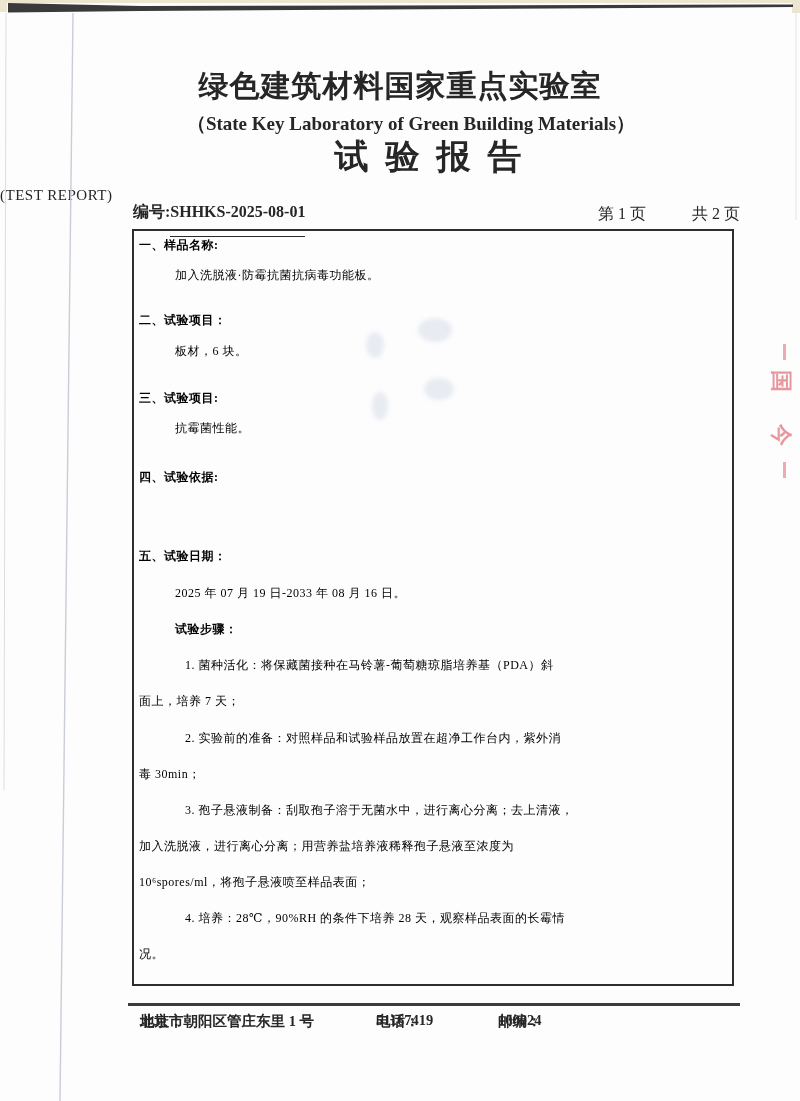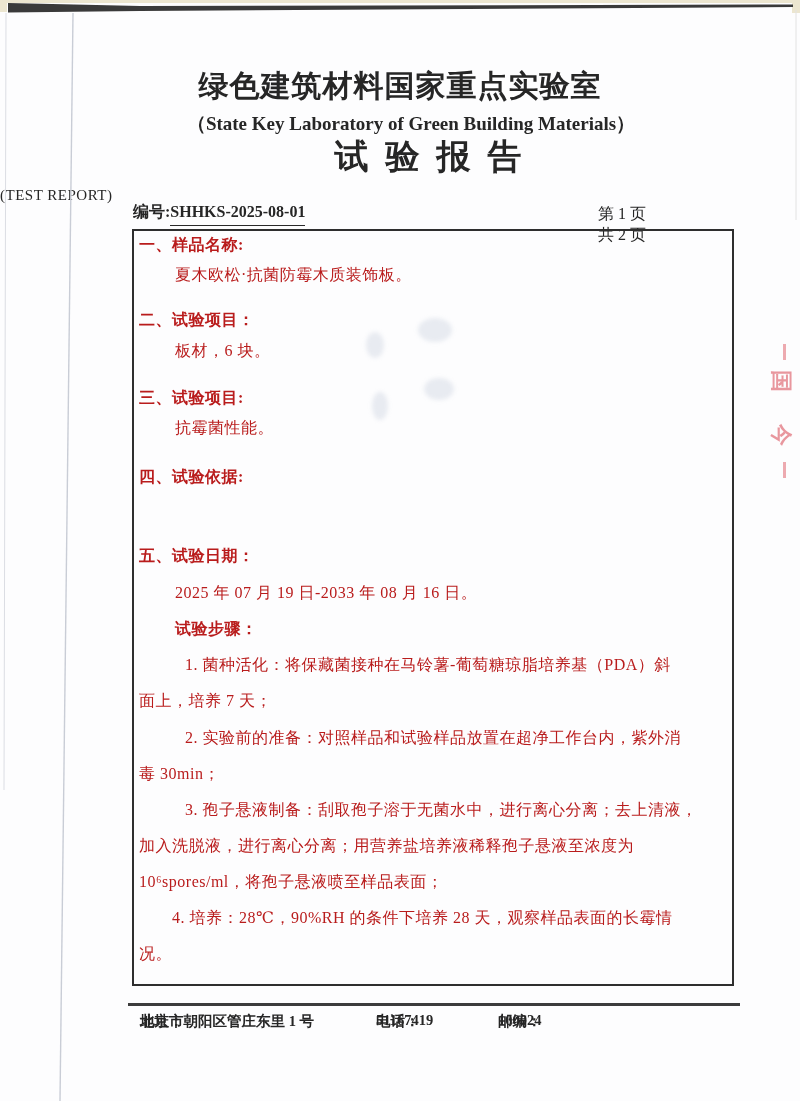--- a/index.html
+++ b/index.html
@@ -35,37 +35,37 @@
   .t-report-en{
     position:absolute;top:187px;left:0;width:100%;
     text-align:left;font-size:15px;font-weight:400;
     letter-spacing:0.5px;white-space:nowrap;
   }
   .no-row{
     position:absolute;top:202px;left:133px;
     font-size:16px;font-weight:700;white-space:nowrap;
   }
   .no-row .uline{
-    border-bottom:1.5px solid #2a2a2a;padding-bottom:5px;
+    border-bottom:1.5px solid #2a2a2a;padding-bottom:16px;
   }
   .page-info{
     position:absolute;top:204px;left:598px;width:142px;
     display:flex;justify-content:space-between;
-    font-size:16px;font-weight:400;white-space:nowrap;flex-direction:column;
+    font-size:16px;font-weight:400;white-space:nowrap;
   }
   
   .content-box{
     position:absolute;left:132px;top:229px;
     width:602px;height:757px;
     border:2px solid #2e2e2e;box-sizing:border-box;
     background:transparent;
   }
   .ln{
-    position:absolute;font-size:16px;letter-spacing:0.5px;
-    white-space:nowrap;color:#b91c1c;line-height:22px;
+    position:absolute;font-size:12px;letter-spacing:0.5px;
+    white-space:nowrap;color:#000000;line-height:22px;
   }
   .ln.b{font-weight:700;}
   
   .foot-rule{
     position:absolute;left:128px;top:1003px;width:612px;height:3px;
     background:#3c3c3c;
   }
   .foot{
     position:absolute;top:1012px;left:0;width:800px;
     font-size:14.5px;font-weight:700;white-space:nowrap;
@@ -114,37 +114,37 @@
     <span>编号:</span><span class="uline">SHHKS-2025-08-01</span>
   </div>
   <div class="page-info">
     <span>第 1 页</span>
     <span>共 2 页</span>
   </div>
 
   <div class="content-box"></div>
 
   <div class="ln b" style="top:234px;left:139px">一、样品名称:</div>
-  <div class="ln" style="top:264px;left:175px">夏木欧松·抗菌防霉木质装饰板。</div>
+  <div class="ln" style="top:264px;left:175px">加入洗脱液·防霉抗菌抗病毒功能板。</div>
   <div class="ln b" style="top:309px;left:139px">二、试验项目：</div>
   <div class="ln" style="top:340px;left:175px">板材，6 块。</div>
   <div class="ln b" style="top:387px;left:139px">三、试验项目:</div>
   <div class="ln" style="top:417px;left:175px">抗霉菌性能。</div>
   <div class="ln b" style="top:466px;left:139px">四、试验依据:</div>
   <div class="ln b" style="top:545px;left:139px">五、试验日期：</div>
   <div class="ln" style="top:582px;left:175px">2025 年 07 月 19 日-2033 年 08 月 16 日。</div>
   <div class="ln b" style="top:618px;left:175px">试验步骤：</div>
   <div class="ln" style="top:654px;left:185px">1. 菌种活化：将保藏菌接种在马铃薯-葡萄糖琼脂培养基（PDA）斜</div>
   <div class="ln" style="top:690px;left:139px">面上，培养 7 天；</div>
   <div class="ln" style="top:727px;left:185px">2. 实验前的准备：对照样品和试验样品放置在超净工作台内，紫外消</div>
   <div class="ln" style="top:763px;left:139px">毒 30min；</div>
   <div class="ln" style="top:799px;left:185px">3. 孢子悬液制备：刮取孢子溶于无菌水中，进行离心分离；去上清液，</div>
   <div class="ln" style="top:835px;left:139px">加入洗脱液，进行离心分离；用营养盐培养液稀释孢子悬液至浓度为</div>
   <div class="ln" style="top:871px;left:139px">10⁶spores/ml，将孢子悬液喷至样品表面；</div>
-  <div class="ln" style="top:907px;left:172px">4. 培养：28℃，90%RH 的条件下培养 28 天，观察样品表面的长霉情</div>
+  <div class="ln" style="top:907px;left:185px">4. 培养：28℃，90%RH 的条件下培养 28 天，观察样品表面的长霉情</div>
   <div class="ln" style="top:943px;left:139px">况。</div>
 
   <div class="foot-rule"></div>
   <div class="foot">
     <span class="f-addr">
         <span>地址：</span>
         <span>北京市朝阳区管庄东里 1 号</span>
       </span>
     <span class="f-phone">
         <span>电话：</span>

